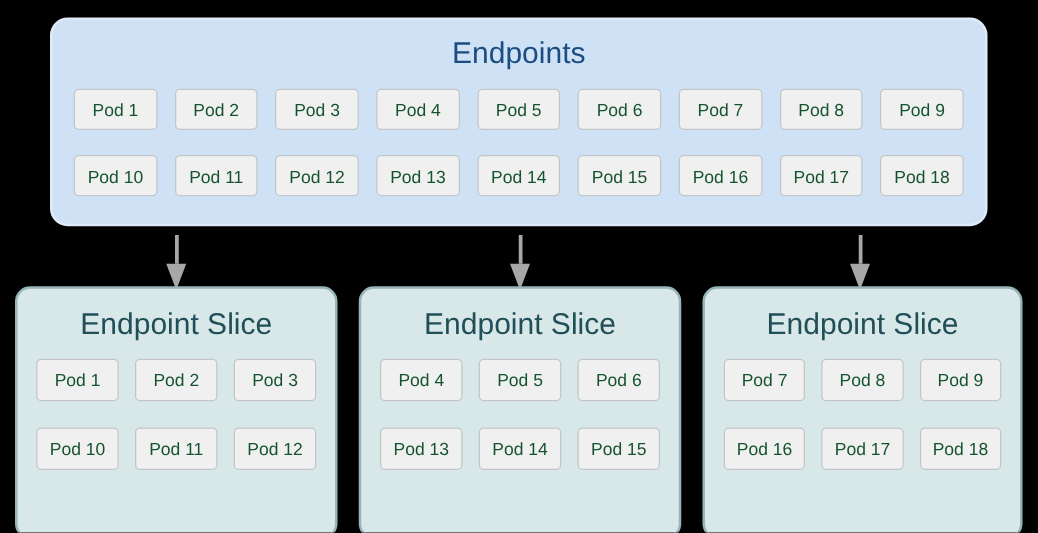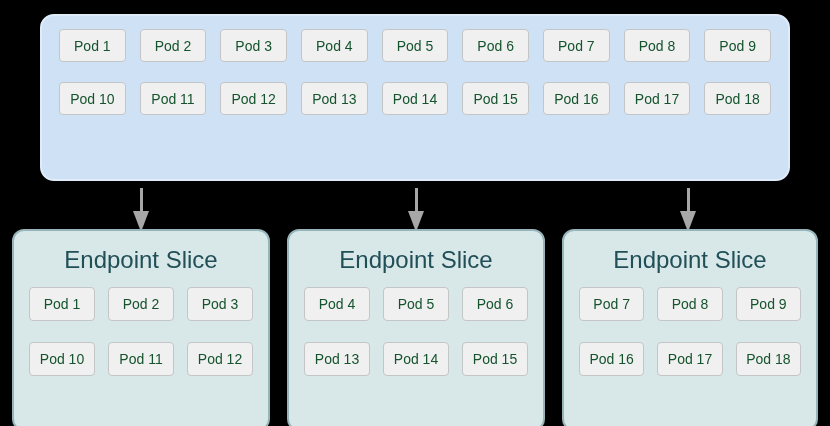--- a/index.html
+++ b/index.html
@@ -109,20 +109,21 @@
     margin: 12px 15px 0 15px;
   }
   .slice-grid .pod { height: 34px; }
 </style>
 </head>
 <body>
 
 <div class="stage">
 
   <div class="endpoints-box">
+    <div class="endpoints-title">Endpoints</div>
     <div class="endpoints-grid">
 
     <div class="pod">Pod 1</div>
         <div class="pod">Pod 2</div>
         <div class="pod">Pod 3</div>
         <div class="pod">Pod 4</div>
         <div class="pod">Pod 5</div>
         <div class="pod">Pod 6</div>
         <div class="pod">Pod 7</div>
         <div class="pod">Pod 8</div>

